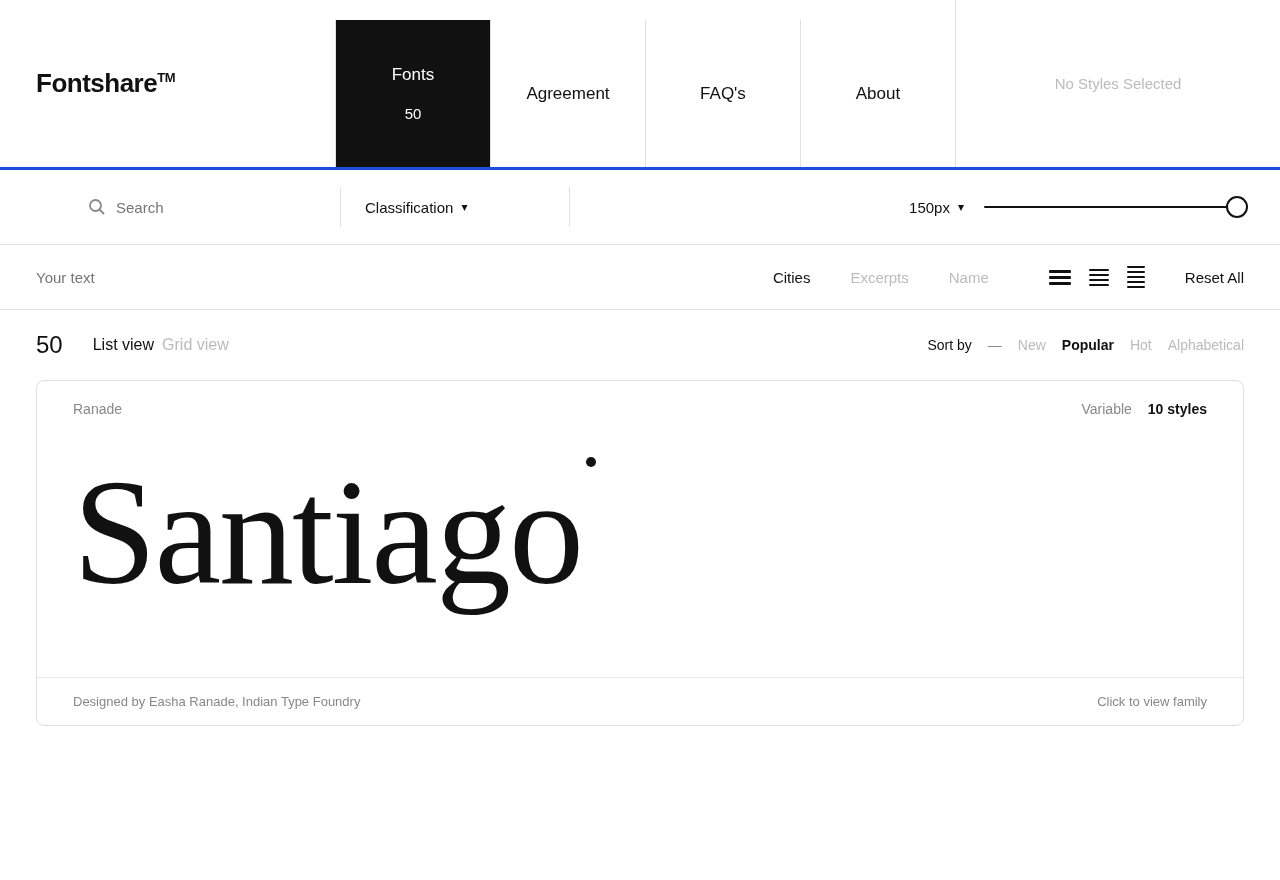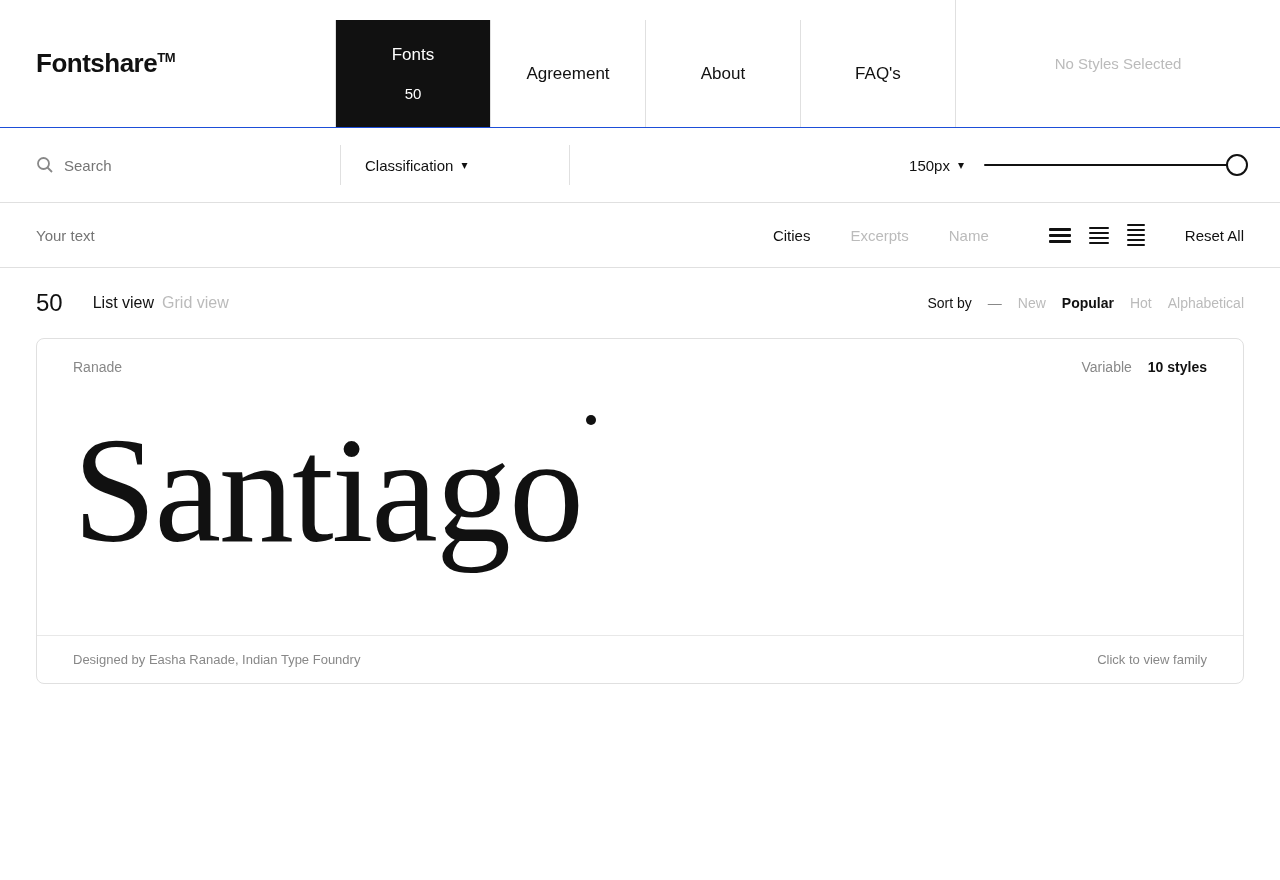--- a/index.html
+++ b/index.html
@@ -14,22 +14,22 @@
       color: #111;
       width: 1280px;
       min-height: 880px;
       overflow-x: hidden;
     }
 
     
     .header {
       display: flex;
       align-items: stretch;
-      height: 128px;
-      border-bottom: 1px solid #1d4ed8;
+      height: 170px;
+      border-bottom: 3px solid #1d4ed8;
     }
 
     .logo-area {
       display: flex;
       align-items: center;
       padding: 0 36px;
       min-width: 335px;
     }
 
     .logo-text {
@@ -98,20 +98,21 @@
       height: 75px;
       border-bottom: 1px solid #e0e0e0;
       gap: 0;
     }
 
     .search-container {
       display: flex;
       align-items: center;
       gap: 10px;
       flex: 0 0 280px;
+      justify-content: flex-end;
     }
 
     .search-icon {
       width: 18px;
       height: 18px;
       flex-shrink: 0;
       color: #888;
     }
 
     .search-input {
@@ -435,25 +436,25 @@
   <nav class="nav-item active">
     <span class="nav-item-label">Fonts</span>
     <span class="nav-item-badge">50</span>
   </nav>
 
   <nav class="nav-item">
     <span class="nav-item-label">Agreement</span>
   </nav>
 
   <nav class="nav-item">
+    <span class="nav-item-label">FAQ's</span>
+  </nav>
+
+  <nav class="nav-item">
     <span class="nav-item-label">About</span>
-  </nav>
-
-  <nav class="nav-item">
-    <span class="nav-item-label">FAQ's</span>
   </nav>
 
   <div class="nav-item-no-styles">
     <span>No Styles Selected</span>
   </div>
 </header>
 
 <div class="toolbar">
   <div class="search-container">
     <svg class="search-icon" viewBox="0 0 18 18" fill="none" stroke="#888" stroke-width="1.8">

